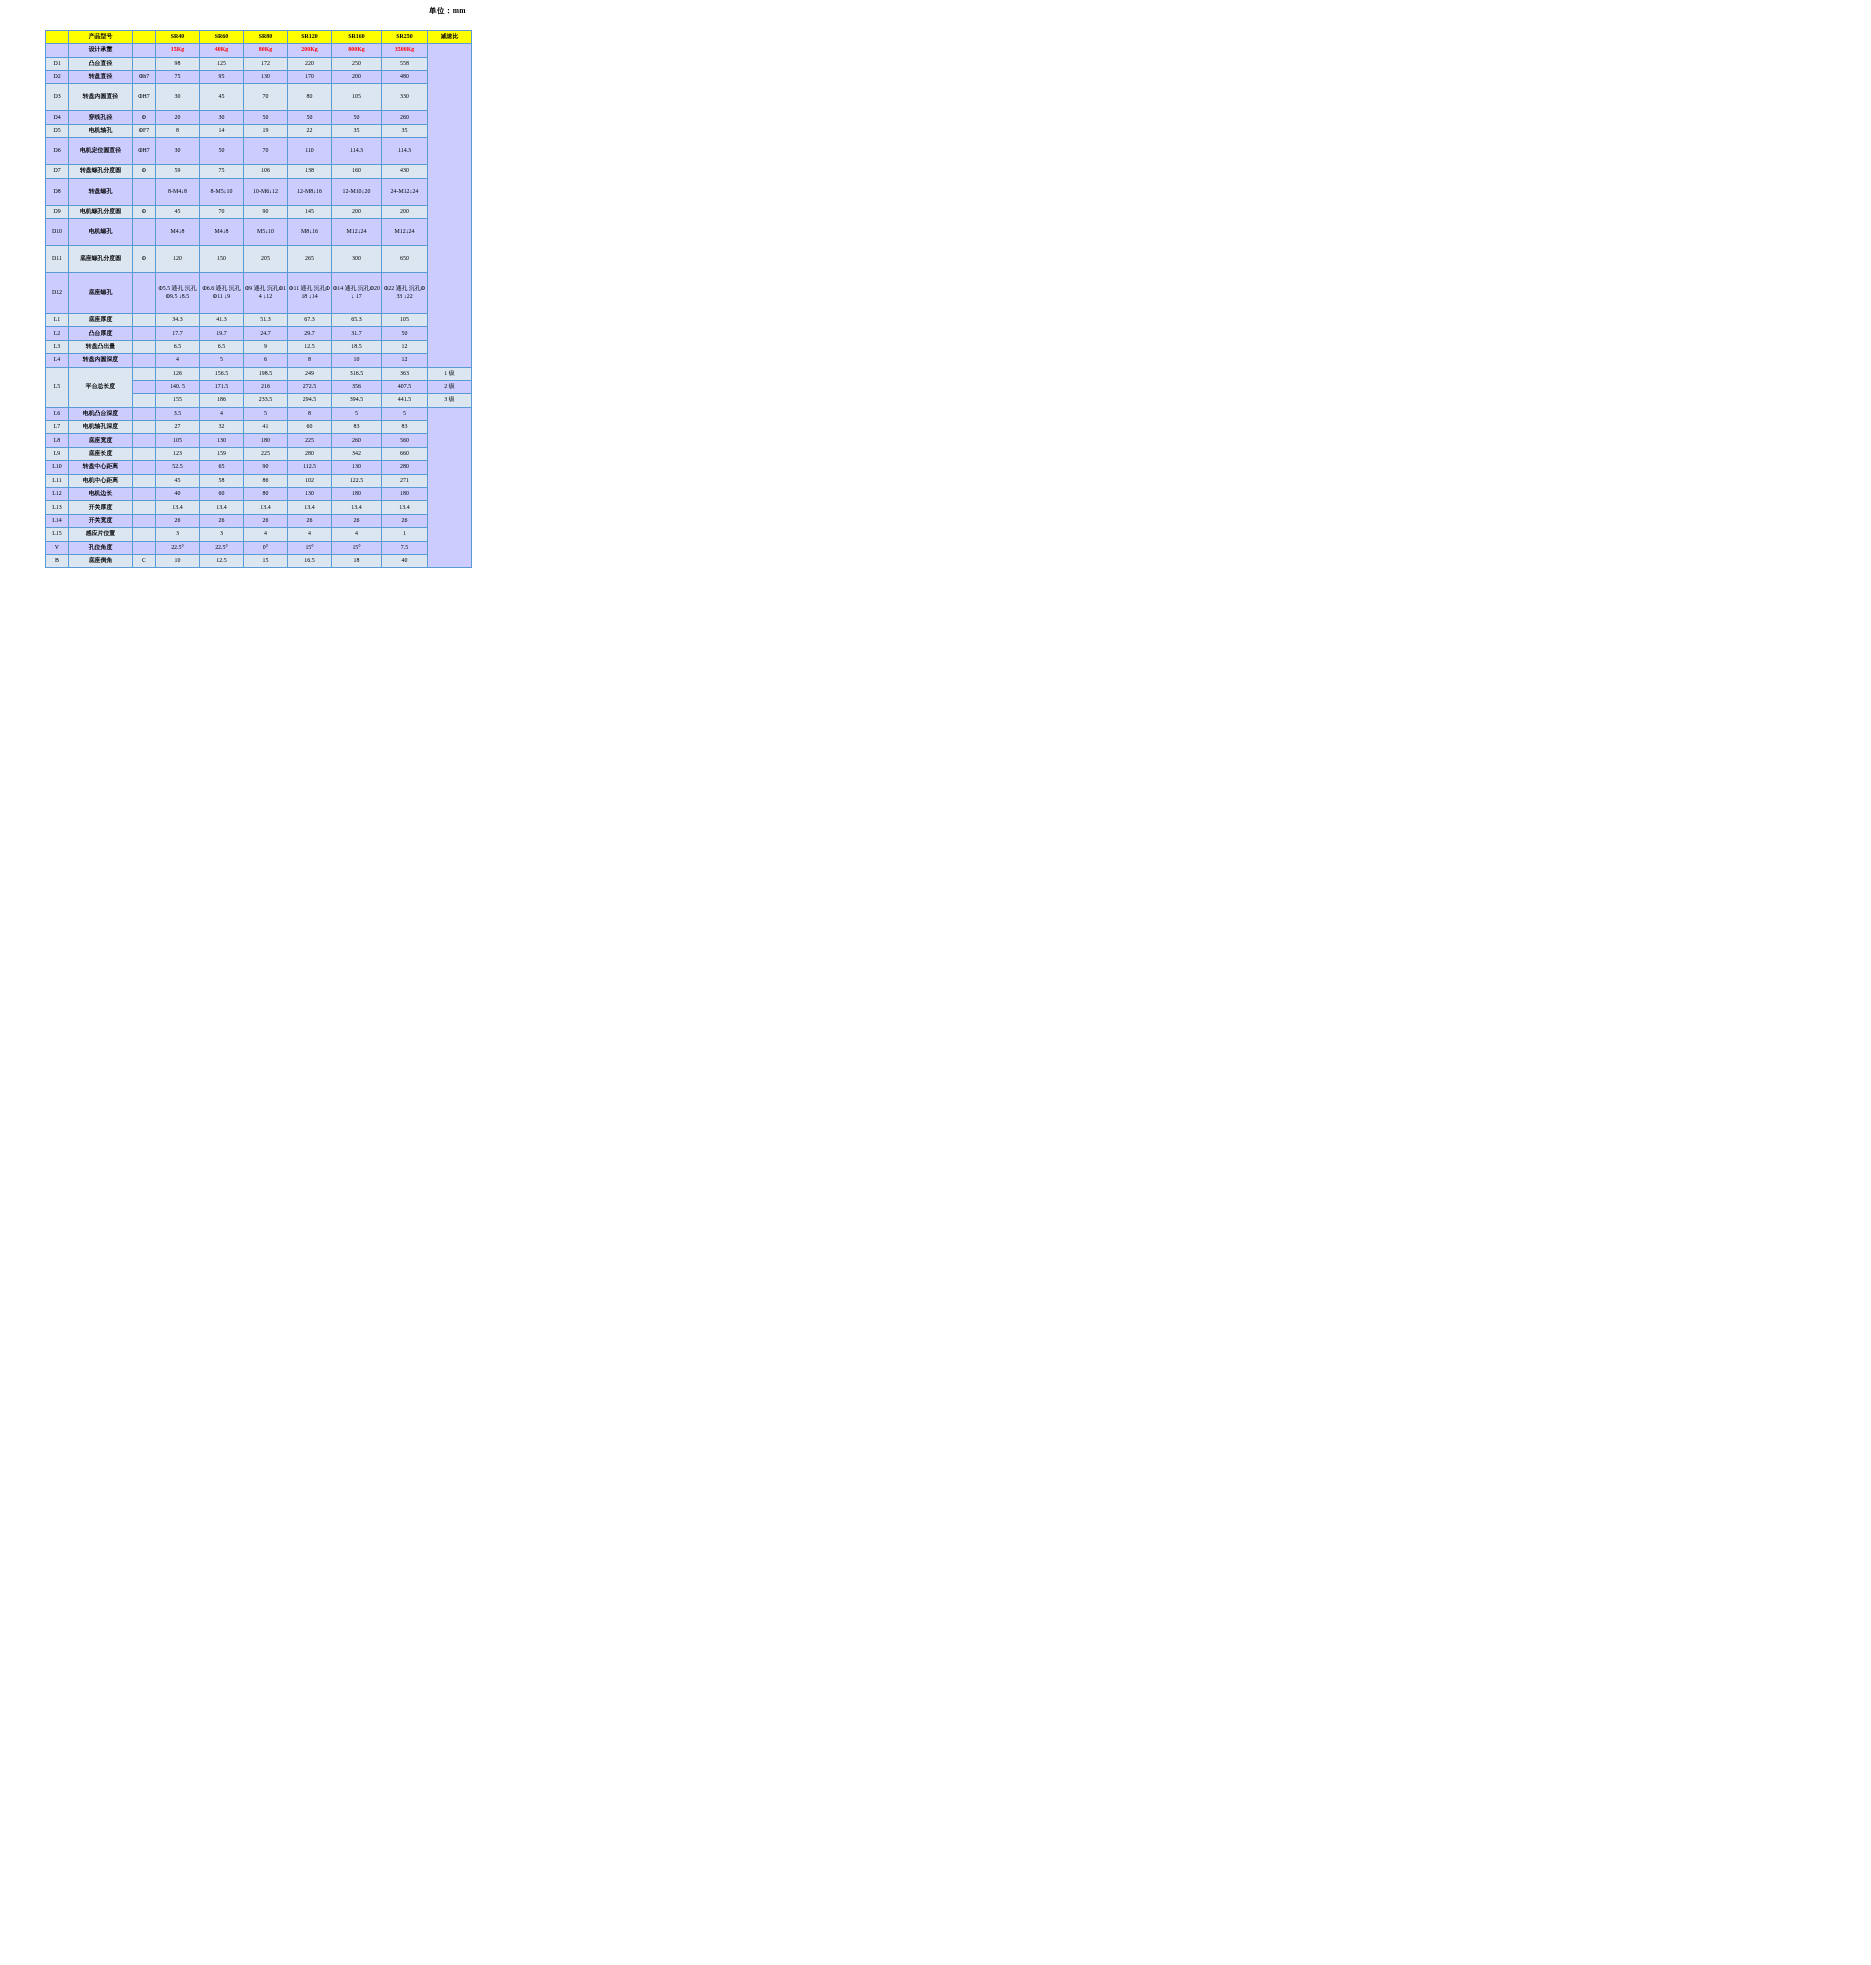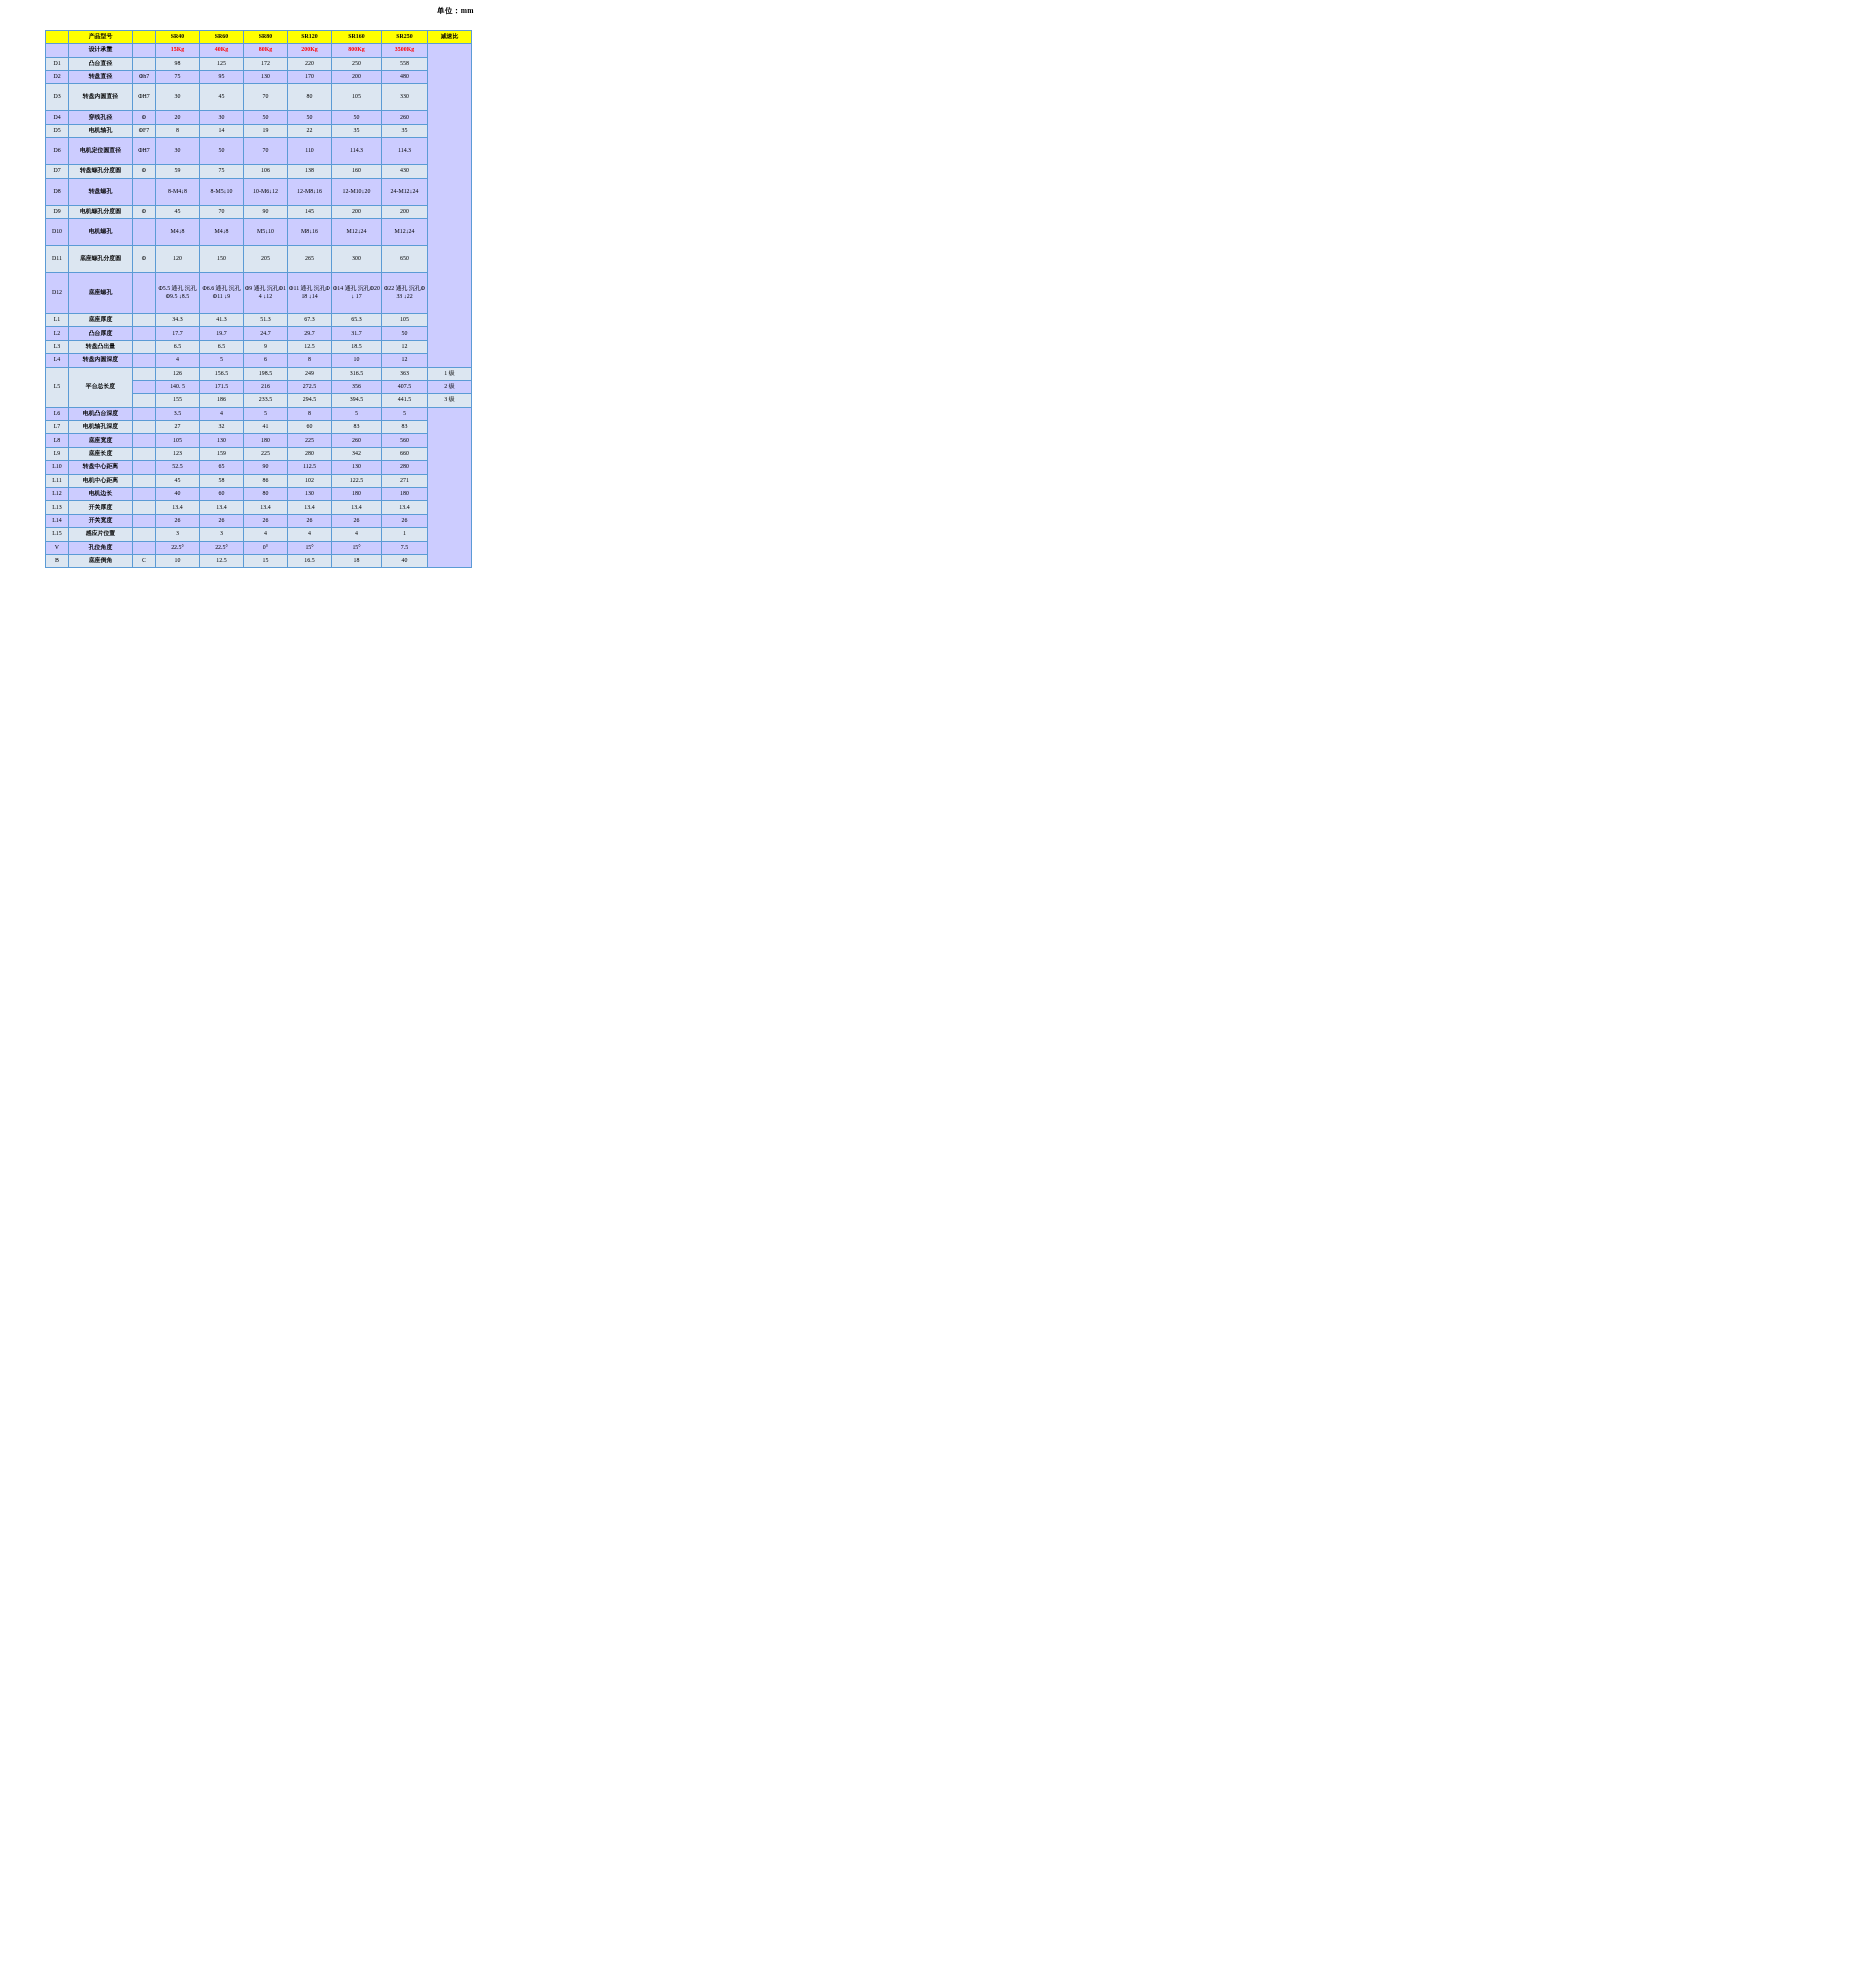--- a/index.html
+++ b/index.html
@@ -8,21 +8,21 @@
     --purple:#ccccff;
     --light:#dce6f1;
     --red:#ff0000;
   }
   html,body{margin:0;padding:0;background:#ffffff;}
   body{
     width:520px;height:617px;position:relative;
     font-family:"Liberation Serif", serif;color:#000;
   }
   .unit-label{
-    position:absolute;top:6.3px;right:46px;
+    position:absolute;top:6.3px;right:54px;
     font-size:7.5px;font-weight:bold;letter-spacing:0.4px;
   }
   table.spec{
     border-collapse:collapse;position:absolute;left:45px;top:30px;
     table-layout:fixed;
   }
   table.spec td{
     border:1.2px solid var(--border);
     text-align:center;vertical-align:middle;
     padding:0 0.8px;font-size:5.9px;line-height:1.35;

